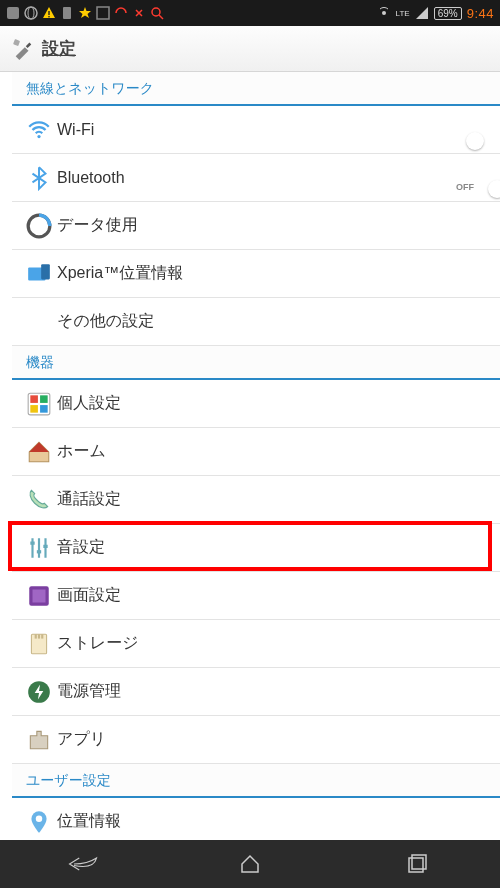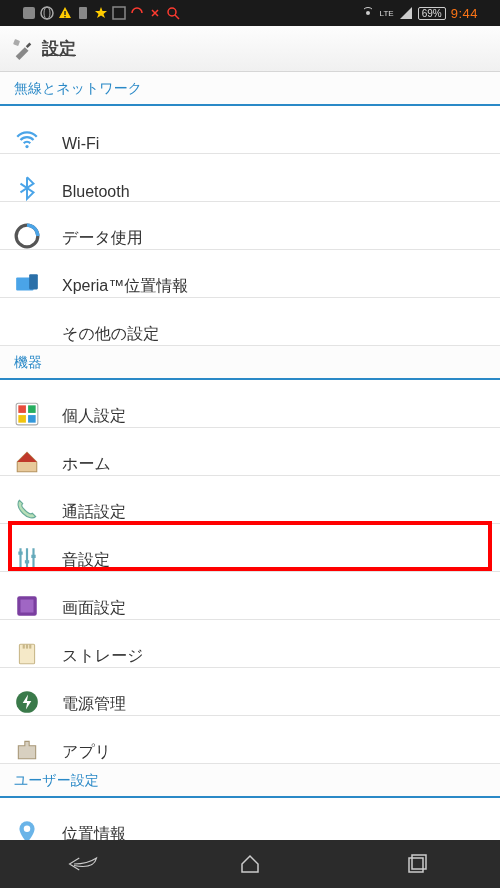--- a/index.html
+++ b/index.html
@@ -11,21 +11,21 @@
     overflow: hidden;
     position: relative;
   }
   .status-bar {
     height: 26px;
     background: #1a1a1a;
     color: #eee;
     display: flex;
     align-items: center;
     font-size: 11px;
-    padding: 0 22px;
+    padding: 0 6px;
     justify-content: space-between;
   }
   .status-left { display:flex; gap:4px; align-items:center; }
   .status-right { display:flex; gap:5px; align-items:center; }
   .stat-ico { width:14px; height:14px; display:flex; align-items:center; justify-content:center; }
   .stat-ico svg { display:block; }
   .warn { color:#ffcc00; }
   .red { color:#ff3b30; }
   .batt-box { border:1px solid #ccc; border-radius:2px; padding:0 3px; font-size:10px; color:#ddd;}
   .clock { font-size:13px; color:#f97316; letter-spacing:0.5px;}
@@ -40,37 +40,38 @@
   .title-bar .t-ico { width:22px; height:22px; }
   .title-bar h1 { font-size:17px; font-weight:600;text-decoration:underline; }
 
   .scroll-area {
     position:absolute;
     top:72px;
     left:0; right:0;
     bottom:48px;
     overflow:hidden;
     background:#fff;
+    padding-left:12px;
   }
 
   .section-header {
     color:#2a89c7;
     font-size:14px;
     padding:8px 14px 6px;
     border-bottom:2px solid #2a89c7;
     background:#fcfcfc;
   }
 
   .item {
     display:flex;
-    align-items:flex-end;
+    align-items:center;
     height:48px;
     padding:0 14px;
     border-bottom:1px solid #e3e3e3;
-    gap:22px;
+    gap:5px;
     background:#fff;
     font-size:16px;
     color:#333;
     position:relative;
   }
   .item .ico { width:26px; height:26px; flex:0 0 26px; display:flex; align-items:center; justify-content:center;}
   .item .label { flex:1; }
   .item .toggle { flex:0 0 auto; }
 
   .toggle-on {

